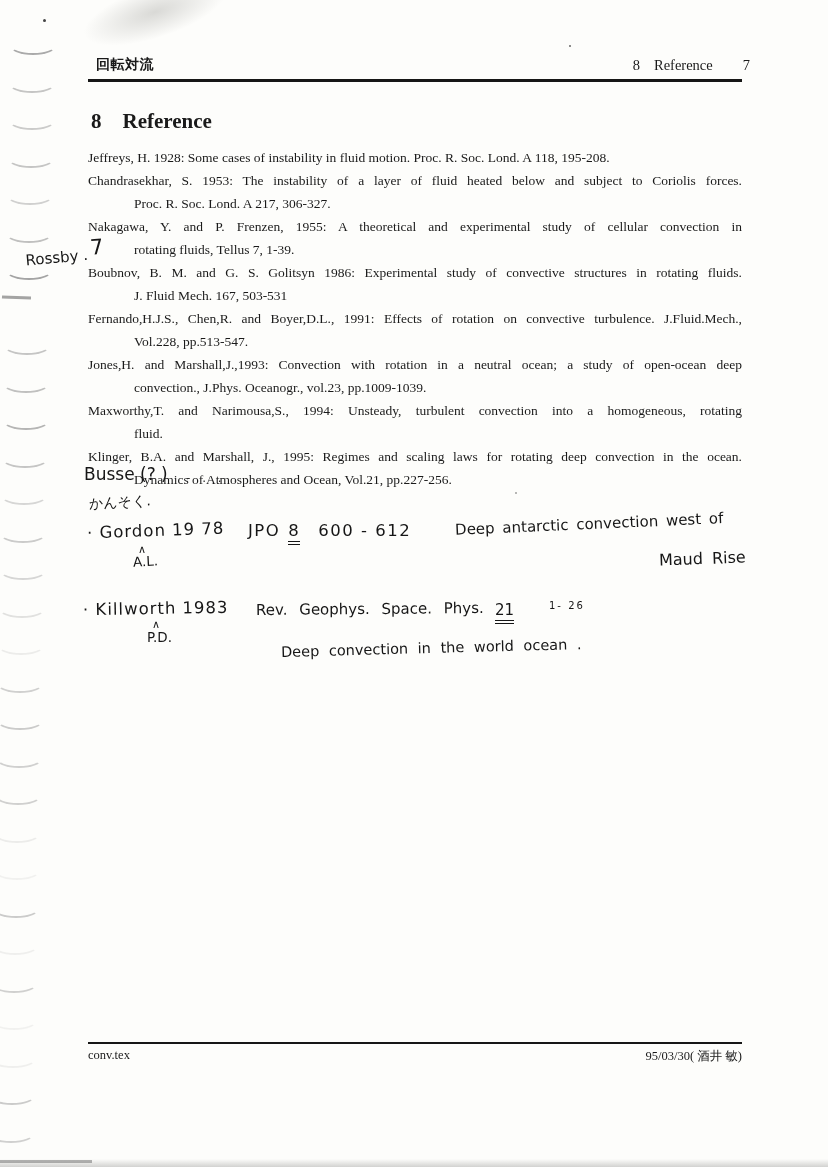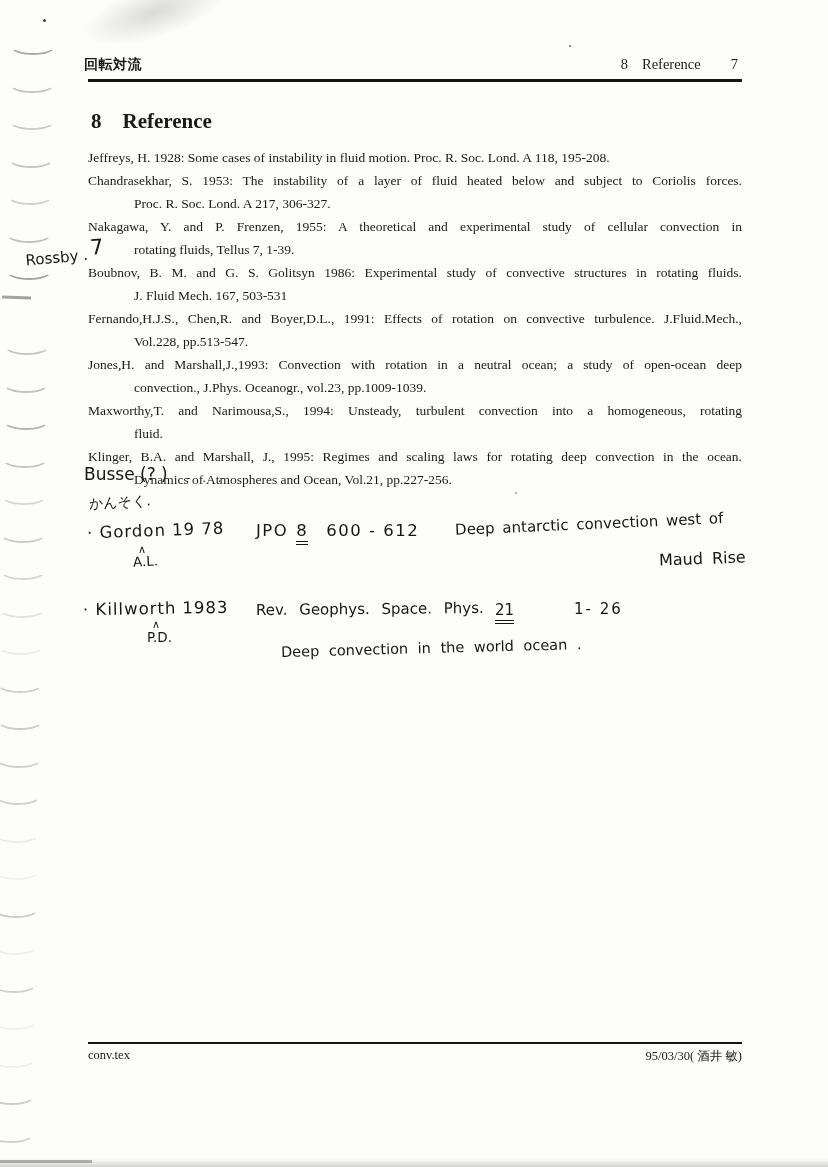--- a/index.html
+++ b/index.html
@@ -27,22 +27,22 @@
     position:absolute; width:44px; height:16px;
     border:2.5px solid transparent; border-bottom-color:#8f8f8f;
     border-radius:50%;
   }
   .margin-dash {
     position:absolute; left:2px; top:296px; width:29px; height:3px;
     background:#8d8d8d; opacity:0.8; transform:rotate(2deg);
   }
   
   .header {
-    position:absolute; left:84px; top:56px; width:654px;
-    display:flex; justify-content:space-between; align-items:flex-start;
+    position:absolute; left:96px; top:56px; width:654px;
+    display:flex; justify-content:space-between; align-items:center;
   }
   .header-left { font-family:"DejaVu Sans", sans-serif; font-weight:bold; font-size:14px; letter-spacing:0.5px; }
   .header-right { font-weight:normal; font-size:14.5px; }
   .header-right .hnum { margin-right:14px; }
   .header-right .hpage { margin-left:30px; }
   .rule-top { position:absolute; left:88px; top:79px; width:654px; height:2.5px; background:#161616; }
   .heading { position:absolute; left:91px; top:109px; font-size:21px; font-weight:bold; }
   .heading .hno { margin-right:21px; }
   .refs {
     position:absolute; left:88px; top:146px; width:654px;
@@ -54,32 +54,32 @@
   
   .hw { position:absolute; font-family:"DejaVu Sans", sans-serif; color:#161616; white-space:nowrap; }
   .hw-rossby { left:25px; top:238px; font-size:15px; transform:rotate(-5deg); }
   .hw-rossby .seven { font-size:21px; vertical-align:5px; margin-left:3px; }
   .hw-busse { left:84px; top:464px; font-size:17px; }
   .hw-busse-dots { left:186px; top:471px; font-size:12px; letter-spacing:4px; color:#2c2c2c; }
   .hw-kansoku { left:89px; top:494px; font-size:14px; transform:rotate(-3deg); }
   .hw-gordon-name { left:87px; top:521px; font-size:16.5px; transform:rotate(-2deg); letter-spacing:1px; }
   .hw-gordon-caret { left:138px; top:543px; font-size:11px; }
   .hw-gordon-insert { left:133px; top:553px; font-size:13.5px; transform:rotate(-3deg); }
-  .hw-gordon-journal { left:256px; top:521px; font-size:16.5px; letter-spacing:1.5px; }
+  .hw-gordon-journal { left:248px; top:521px; font-size:16.5px; letter-spacing:1.5px; }
   .hw-gordon-journal .vol { margin:0 8px; }
   .hw-gordon-journal .pgs { margin-left:10px; }
   .hw-gordon-title1 { left:455px; top:515px; font-size:15px; transform:rotate(-2.5deg); word-spacing:3px; }
   .hw-gordon-title2 { left:659px; top:549px; font-size:16px; transform:rotate(-2deg); word-spacing:4px; }
   .hw-killworth-name { left:83px; top:599px; font-size:16.5px; transform:rotate(-1deg); letter-spacing:1px; }
   .hw-killworth-name .year { margin-left:6px; }
   .hw-killworth-caret { left:152px; top:618px; font-size:11px; }
   .hw-killworth-insert { left:147px; top:629px; font-size:13.5px; }
   .hw-killworth-journal { left:256px; top:600px; font-size:15px; word-spacing:7px; transform:rotate(-0.5deg); }
   .hw-killworth-vol { left:495px; top:601px; font-size:15px; }
-  .hw-killworth-pages { left:574px; top:600px; font-size:15px; letter-spacing:2px; }
+  .hw-killworth-pages { left:549px; top:600px; font-size:10px; letter-spacing:2px; }
   .hw-killworth-title { left:281px; top:640px; font-size:14.5px; transform:rotate(-1.5deg); word-spacing:5px; }
   .dblu { border-bottom:4px double #161616; padding-bottom:1px; }
   
   .rule-bottom { position:absolute; left:88px; top:1042px; width:654px; height:2px; background:#161616; }
   .footer-left { position:absolute; left:88px; top:1048px; font-size:12.5px; }
   .footer-right { position:absolute; left:88px; top:1048px; width:654px; text-align:right; font-size:12.5px; }
 </style>
 </head>
 <body>
 

